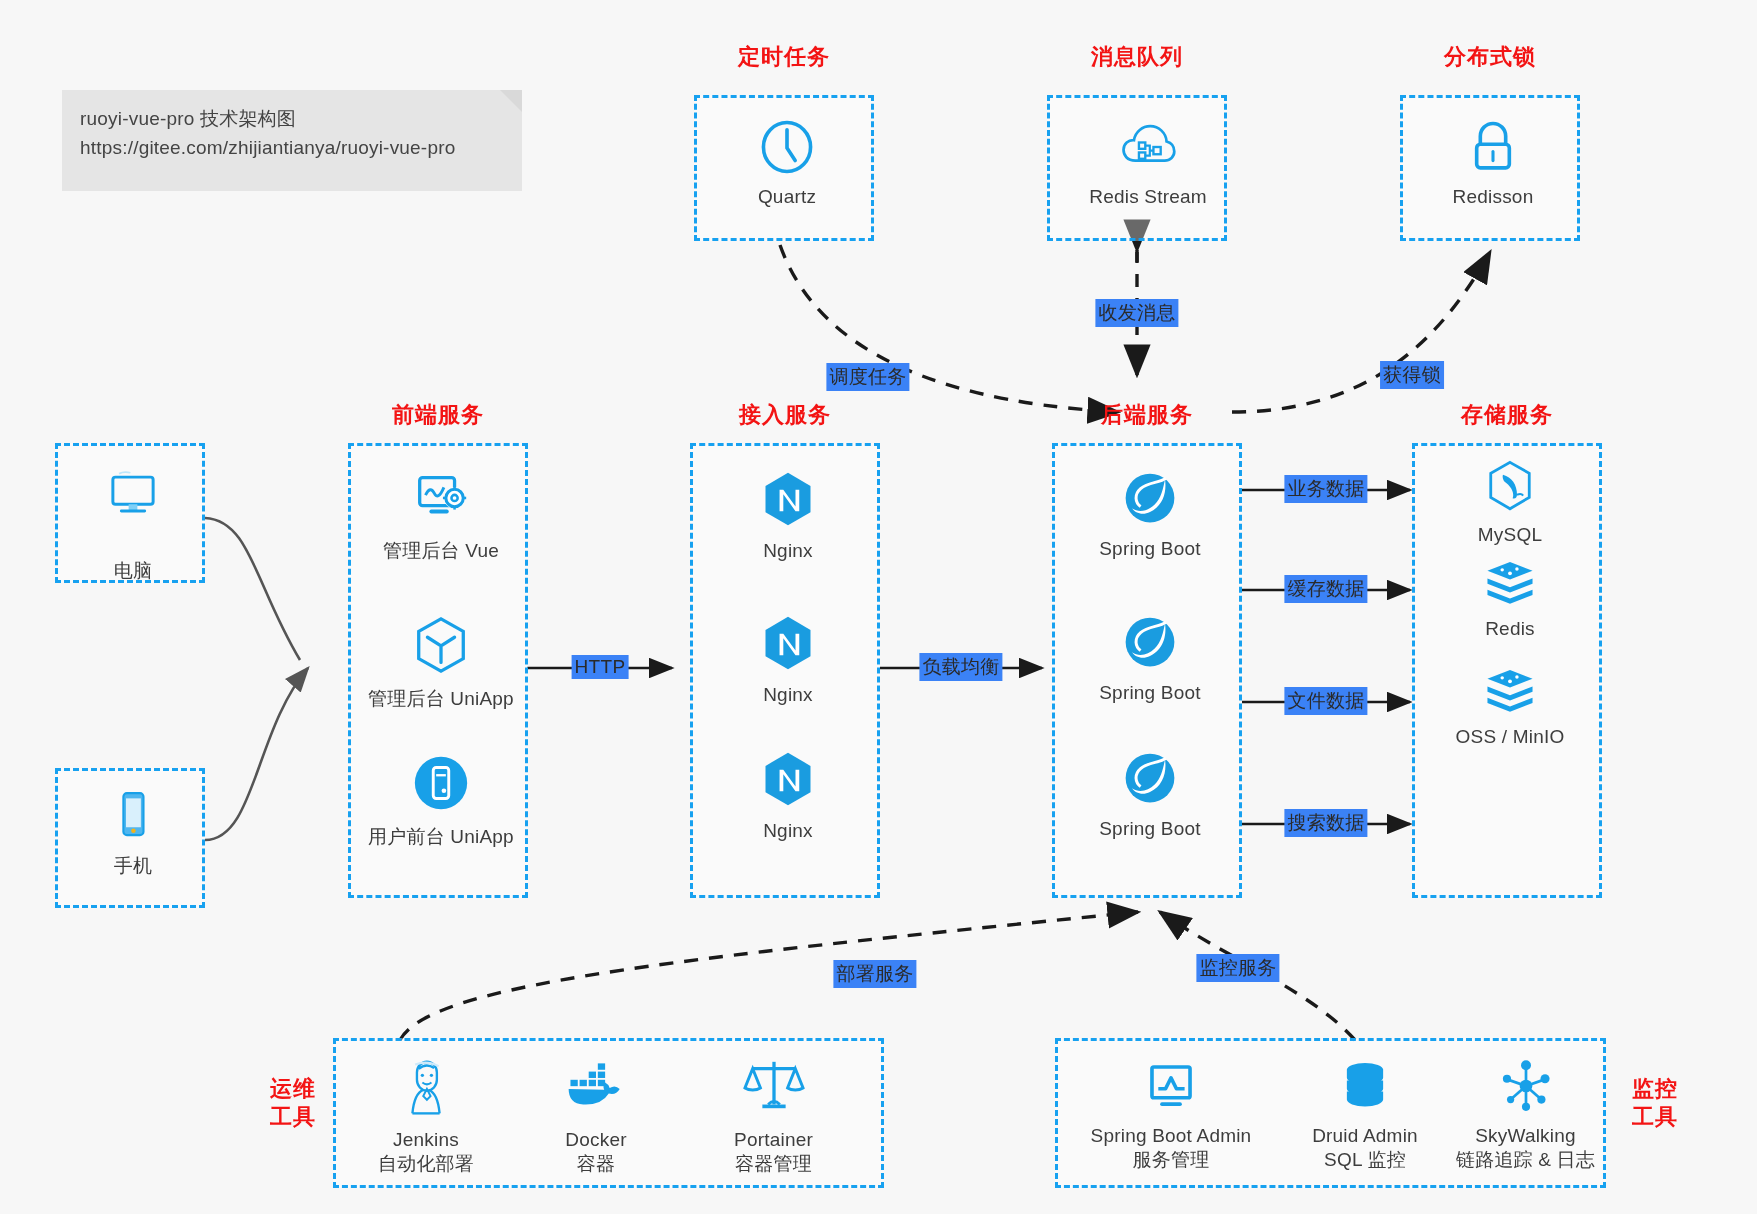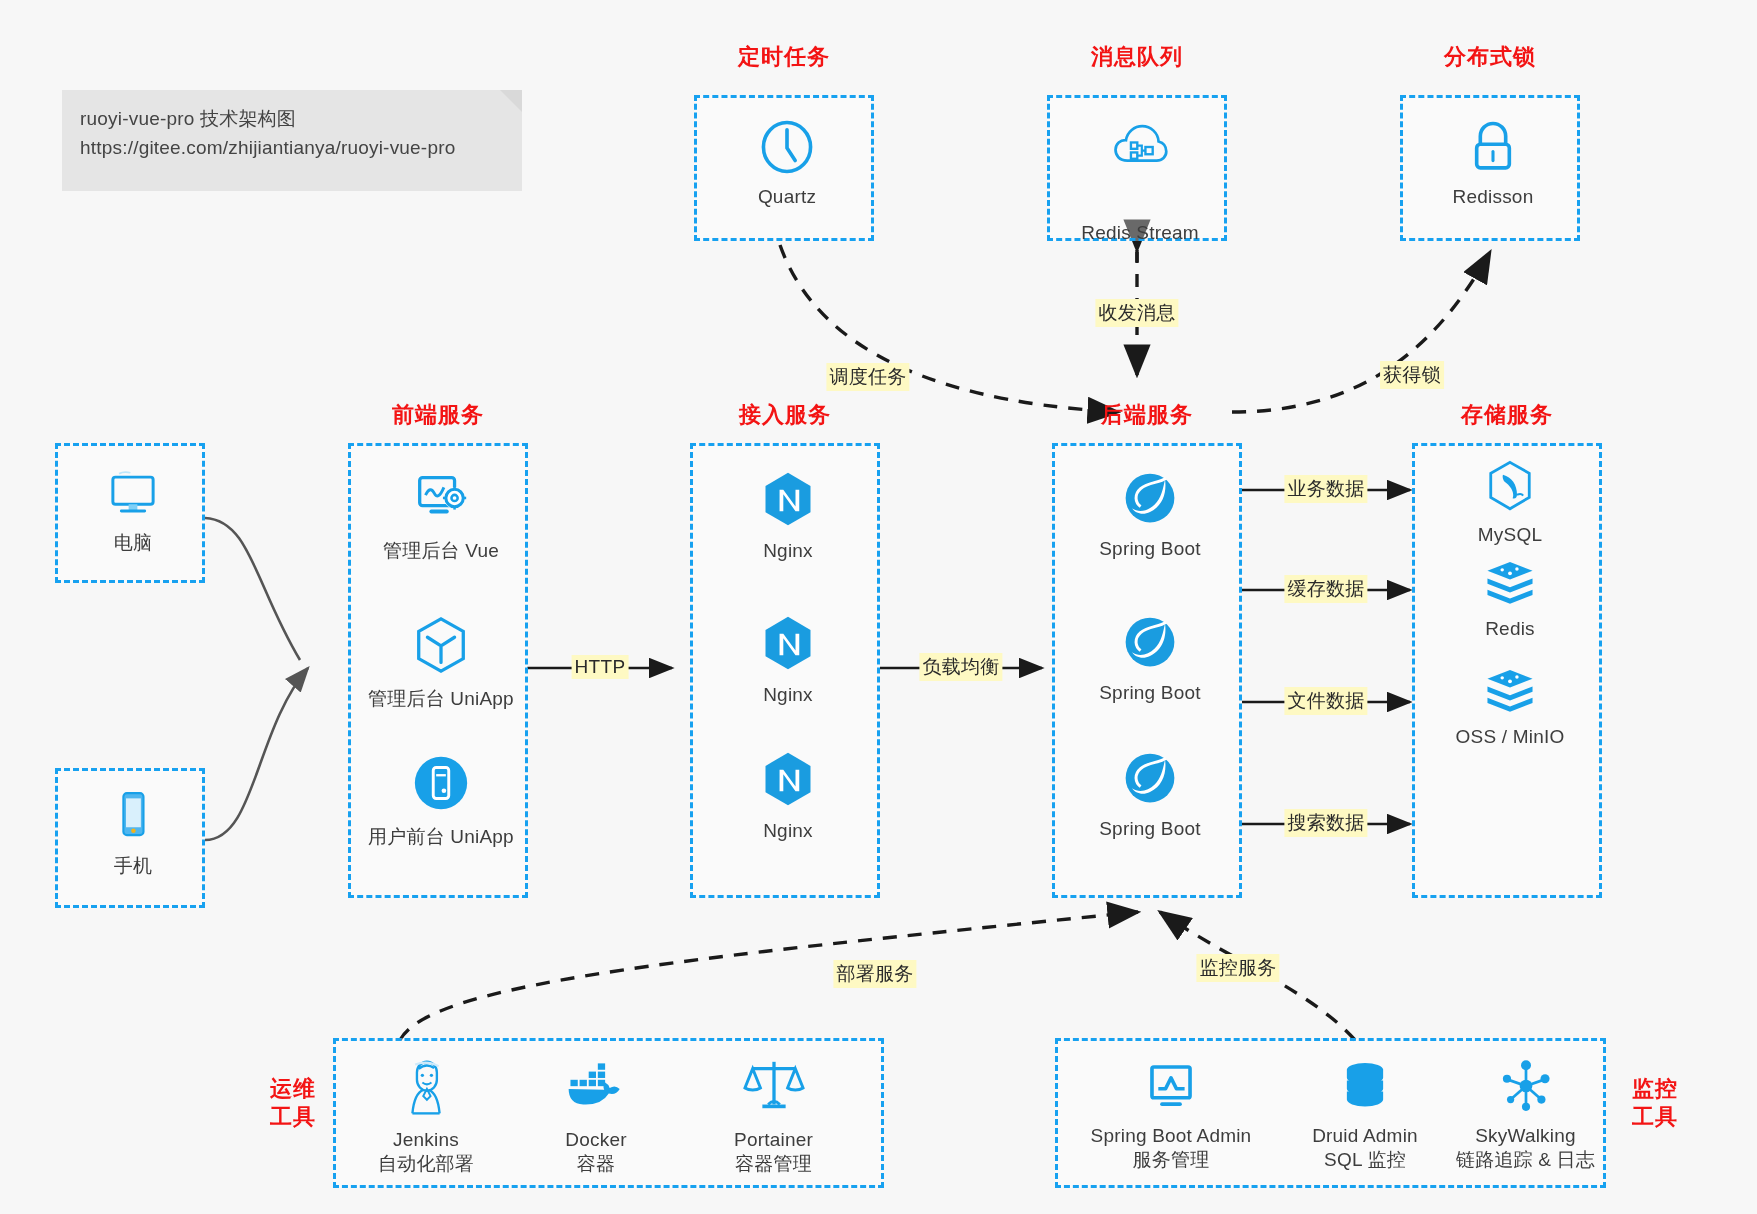--- a/index.html
+++ b/index.html
@@ -71,21 +71,21 @@
     white-space: nowrap;
     letter-spacing: .2px;
   }
   .ico { display:block; }
 
   
   .elabel {
     position: absolute;
     font-size: 19px;
     color: #2a2a2a;
-    background: #fef9c3;
+    background: #3b82f6;
     padding: 1px 3px;
     white-space: nowrap;
     transform: translate(-50%, -50%);
     letter-spacing: .3px;
   }
 </style>
 </head>
 <body>
 
 <div id="canvas">
@@ -141,21 +141,21 @@
           <ellipse cx="32" cy="32" rx="26" ry="27" fill="none" stroke="#18a0e8" stroke-width="4"></ellipse>
           <path d="M32 13 L32 33 L41 47" fill="none" stroke="#18a0e8" stroke-width="4" stroke-linecap="round"></path>
         </svg>
       </span>
       <span class="cap">Quartz</span>
     </div>
   </div>
 
   <div class="grp-title" style="left:1047px; top:42px; width:180px;">消息队列</div>
   <div class="group" style="left:1047px; top:95px; width:180px; height:146px;">
-    <div class="node" style="left:0; top:20px; width:180px;gap:36px;">
+    <div class="node" style="left:8px; top:20px; width:180px;">
       <span class="ico">
         <svg width="58" height="58" viewBox="0 0 64 64">
           <path d="M18 47 C9 47 5 41 5 35 C5 28.5 10.5 24 16.5 24.5 C18 15 26 9 34.5 9 C44 9 52 16.5 52.5 26 C58 27.5 61 32 61 37 C61 42.5 56.5 47 50.5 47 Z" fill="none" stroke="#18a0e8" stroke-width="3"></path>
           <rect x="22" y="27" width="7" height="7" fill="none" stroke="#18a0e8" stroke-width="2.6"></rect>
           <rect x="22" y="38" width="7" height="7" fill="none" stroke="#18a0e8" stroke-width="2.6"></rect>
           <rect x="38" y="32" width="8" height="8" fill="none" stroke="#18a0e8" stroke-width="2.6"></rect>
           <path d="M29 30.5 L34 30.5 L34 36 L38 36 M29 41.5 L34 41.5 L34 36" fill="none" stroke="#18a0e8" stroke-width="2.4"></path>
         </svg>
       </span>
       <span class="cap">Redis Stream</span>
@@ -174,21 +174,21 @@
       </span>
       <span class="cap">Redisson</span>
     </div>
   </div>
 
   <div class="elabel" style="left:868px; top:377px;">调度任务</div>
   <div class="elabel" style="left:1137px; top:313px;">收发消息</div>
   <div class="elabel" style="left:1412px; top:375px;">获得锁</div>
 
   <div class="group" style="left:55px; top:443px; width:150px; height:140px;">
-    <div class="node" style="left:0; top:18px; width:150px;">
+    <div class="node" style="left:0; top:18px; width:150px;gap:28px;">
       <span class="ico">
         <svg width="56" height="56" viewBox="0 0 64 64">
           <rect x="9" y="15" width="46" height="31" rx="3" fill="none" stroke="#18a0e8" stroke-width="3.4"></rect>
           <rect x="27" y="46" width="10" height="7" fill="#7fd0f7"></rect>
           <rect x="17" y="52" width="30" height="3.5" rx="1.7" fill="#18a0e8"></rect>
           <path d="M16 11 q6 -3 13 -1" fill="none" stroke="#bfe7fb" stroke-width="2"></path>
         </svg>
       </span>
       <span class="cap">电脑</span>
     </div>

